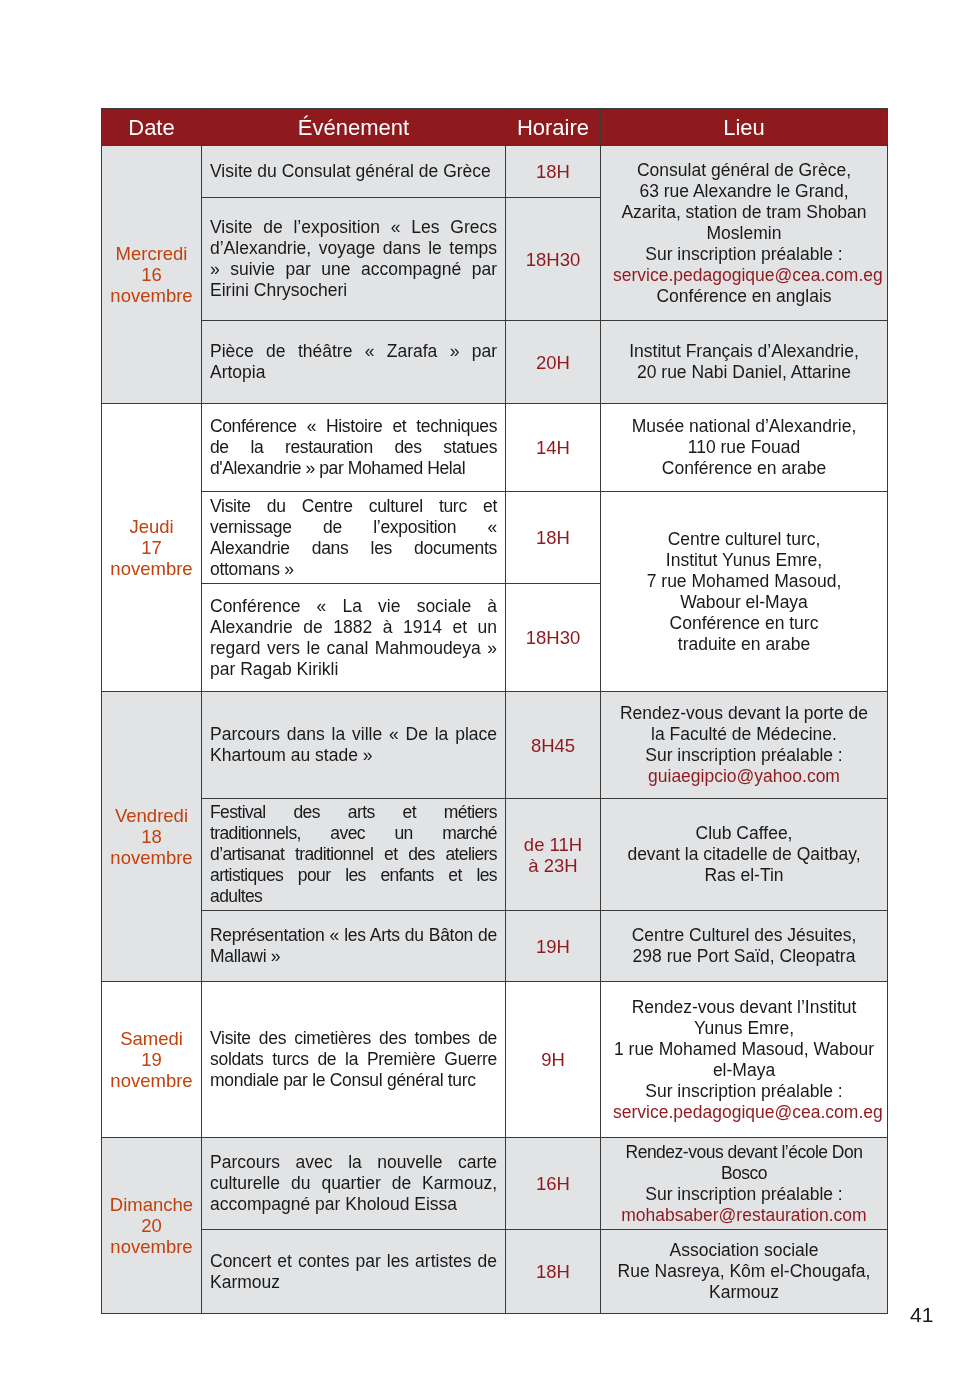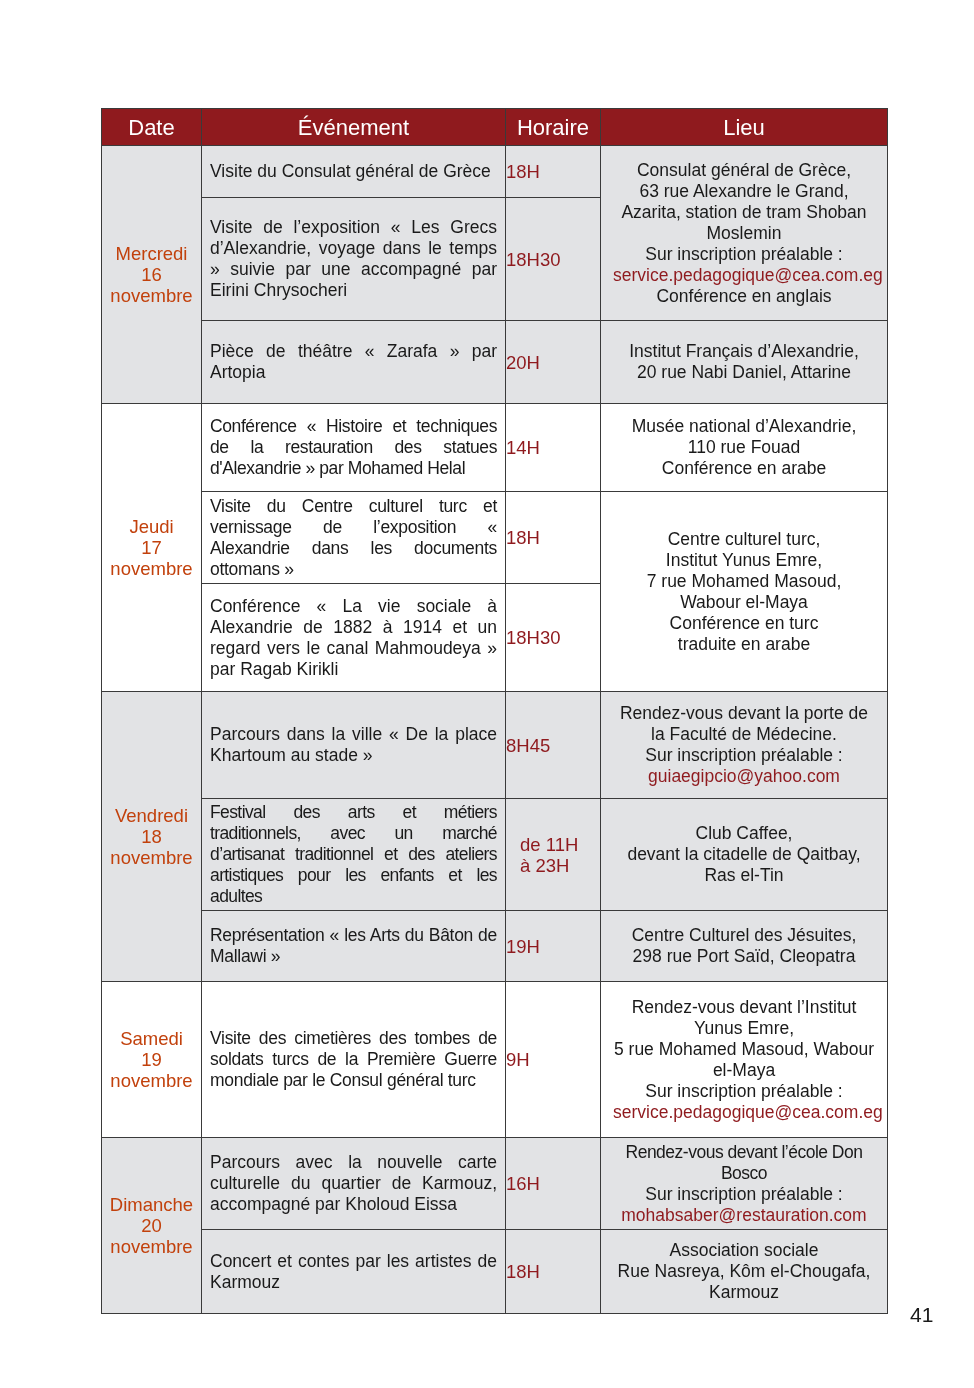--- a/index.html
+++ b/index.html
@@ -11,21 +11,21 @@
   }
   table.prog th {
     background: #8f1a1e; color: #ffffff; font-weight: normal; font-size: 22px;
     height: 36px; border: 1.5px solid #3a3a3a; text-align: center; padding: 0;
   }
   table.prog td { border: 1.5px solid #3a3a3a; padding: 0; vertical-align: middle; }
   tr.grey td { background: #e2e3e5; }
   tr.white td { background: #ffffff; }
   td.date { color: #c2410c; text-align: center; font-size: 18.5px; line-height: 21px; }
   td.event { text-align: justify; text-align-last: left; padding: 0 8px 0 8px !important; }
-  td.time { color: #8f1a1e; text-align: left; font-size: 18.5px; }
+  td.time { color: #8f1a1e; text-align: center; font-size: 18.5px; }
   td.place { text-align: center; padding: 0 12px !important; }
   .email { color: #8f1a1e; display: block; }
   .line { display: block; }
   .page-num { position: absolute; left: 910px; top: 1303px; font-size: 21px; color: #1a1a1a; }
 </style>
 </head>
 <body>
 
 <table class="prog">
   <colgroup>
@@ -140,21 +140,21 @@
     <tr class="white" style="height:156px">
       <td class="date">
         <span class="line">Samedi</span>
         <span class="line">19</span>
         <span class="line">novembre</span>
       </td>
       <td class="event" style="letter-spacing:-0.3px">Visite des cimetières des tombes de soldats turcs de la Première Guerre mondiale par le Consul général turc</td>
       <td class="time">9H</td>
       <td class="place">
         <span class="line">Rendez-vous devant l’Institut Yunus Emre,</span>
-        <span class="line">5 rue Mohamed Masoud, Wabour el-Maya</span>
+        <span class="line">1 rue Mohamed Masoud, Wabour el-Maya</span>
         <span class="line">Sur inscription préalable :</span>
         <span class="email">service.pedagogique@cea.com.eg</span>
       </td>
     </tr>
 
     <tr class="grey" style="height:92px">
       <td class="date" rowspan="2">
         <span class="line">Dimanche</span>
         <span class="line">20</span>
         <span class="line">novembre</span>

